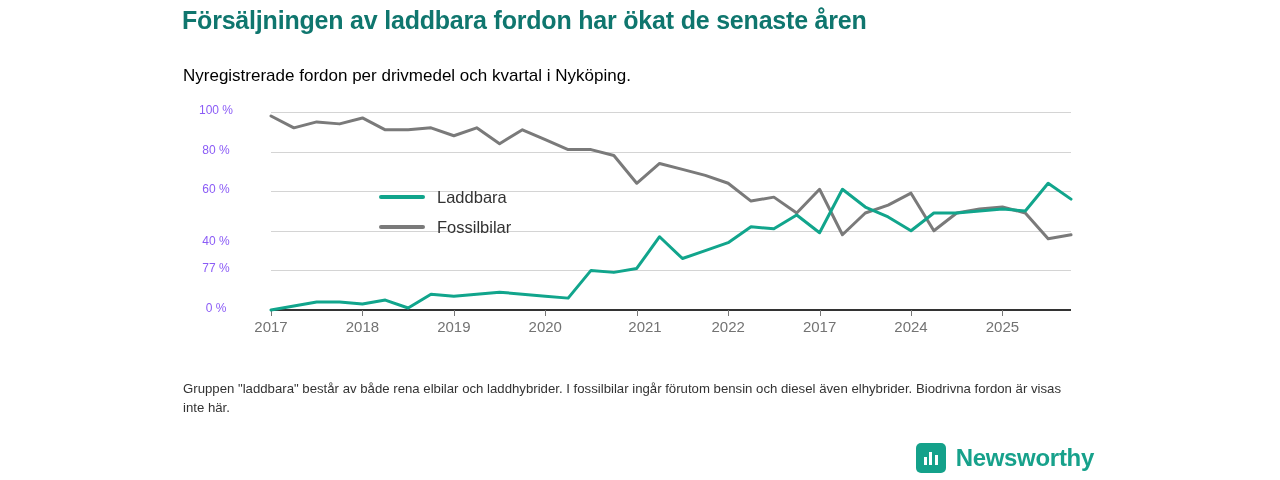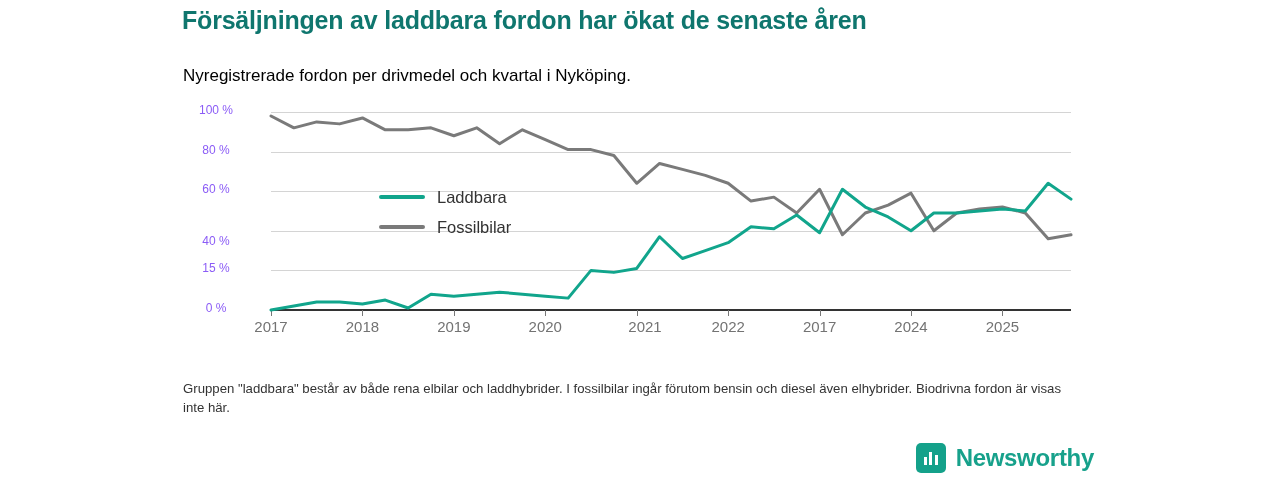--- a/index.html
+++ b/index.html
@@ -164,21 +164,21 @@
 
   <div class="title">Försäljningen av laddbara fordon har ökat de senaste åren</div>
   <div class="subtitle">Nyregistrerade fordon per drivmedel och kvartal i Nyköping.</div>
 
   <div class="chart-area">
     <div class="plot">
       <div id="y-axis">
           <div class="axis-line" style="top: 197px;"></div>
           <div class="ytick" style="top: 198px;">0 %</div>
           <div class="gridline" style="top: 158.4px;"></div>
-          <div class="ytick" style="top: 158.4px;">15 %</div>
+          <div class="ytick" style="top: 158.4px;">77 %</div>
           <div class="gridline" style="top: 118.8px;"></div>
           <div class="ytick" style="top: 119px; margin-top: 12px;">40 %</div>
           <div class="gridline" style="top: 79.2px;"></div>
           <div class="ytick" style="top: 79px;">60 %</div>
           <div class="gridline" style="top: 39.6px;"></div>
           <div class="ytick" style="top: 39.6px;">80 %</div>
           <div class="gridline" style="top: 0px;"></div>
           <div class="ytick" style="top: 0px;">100 %</div>
         </div>
       <div id="x-axis">

